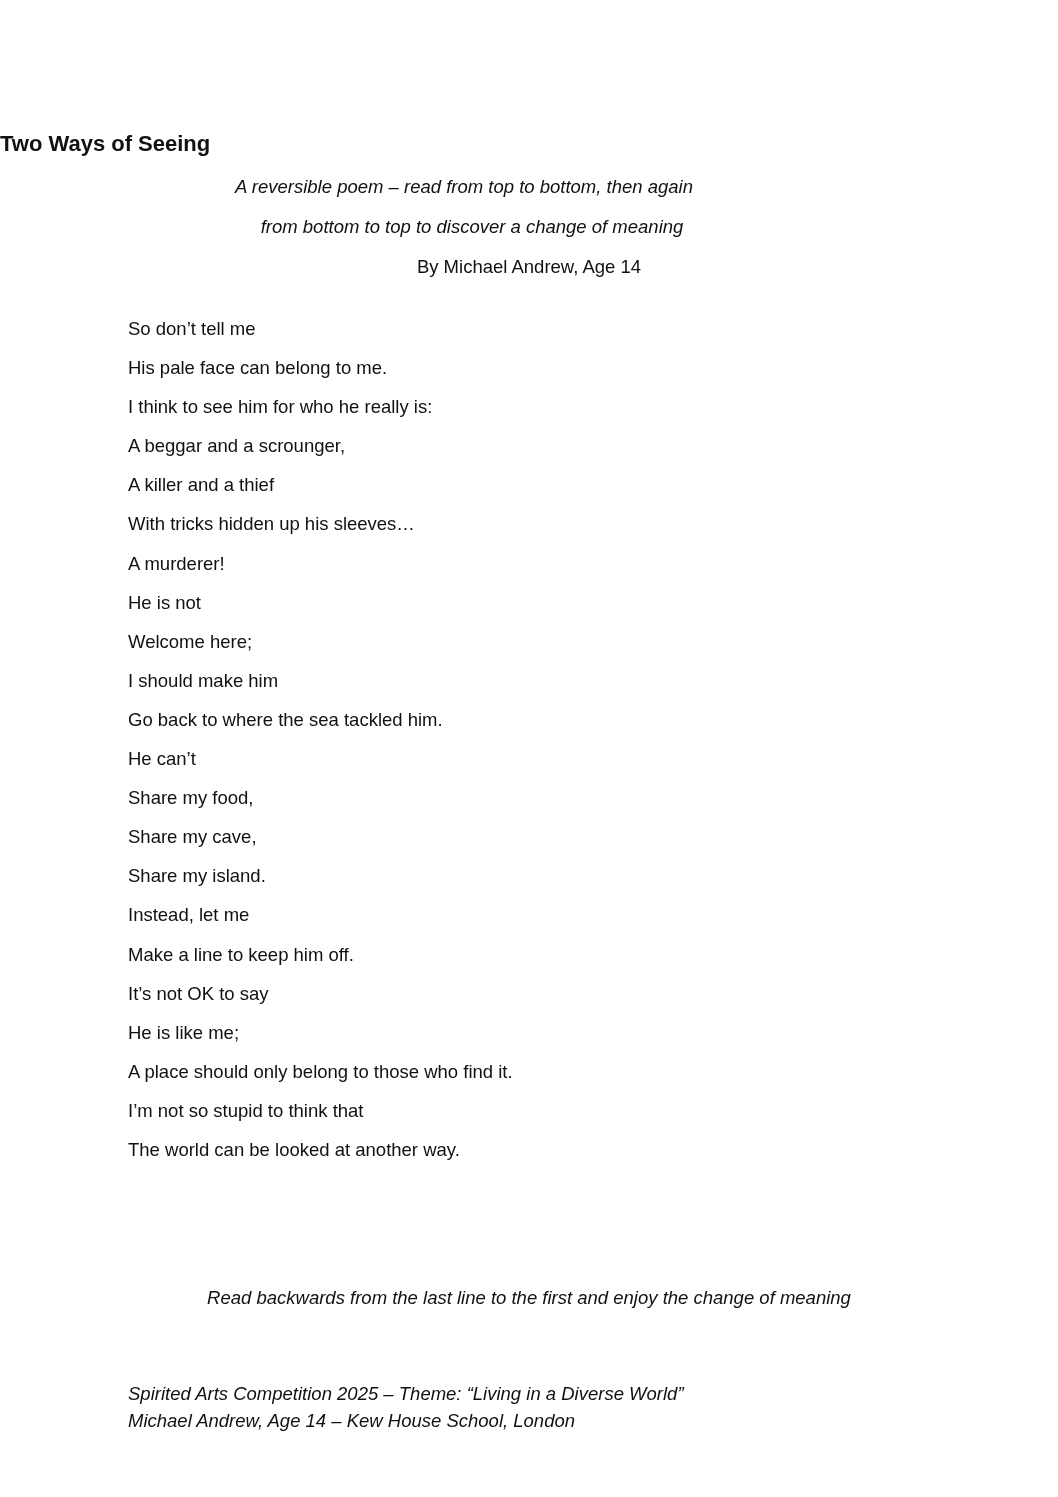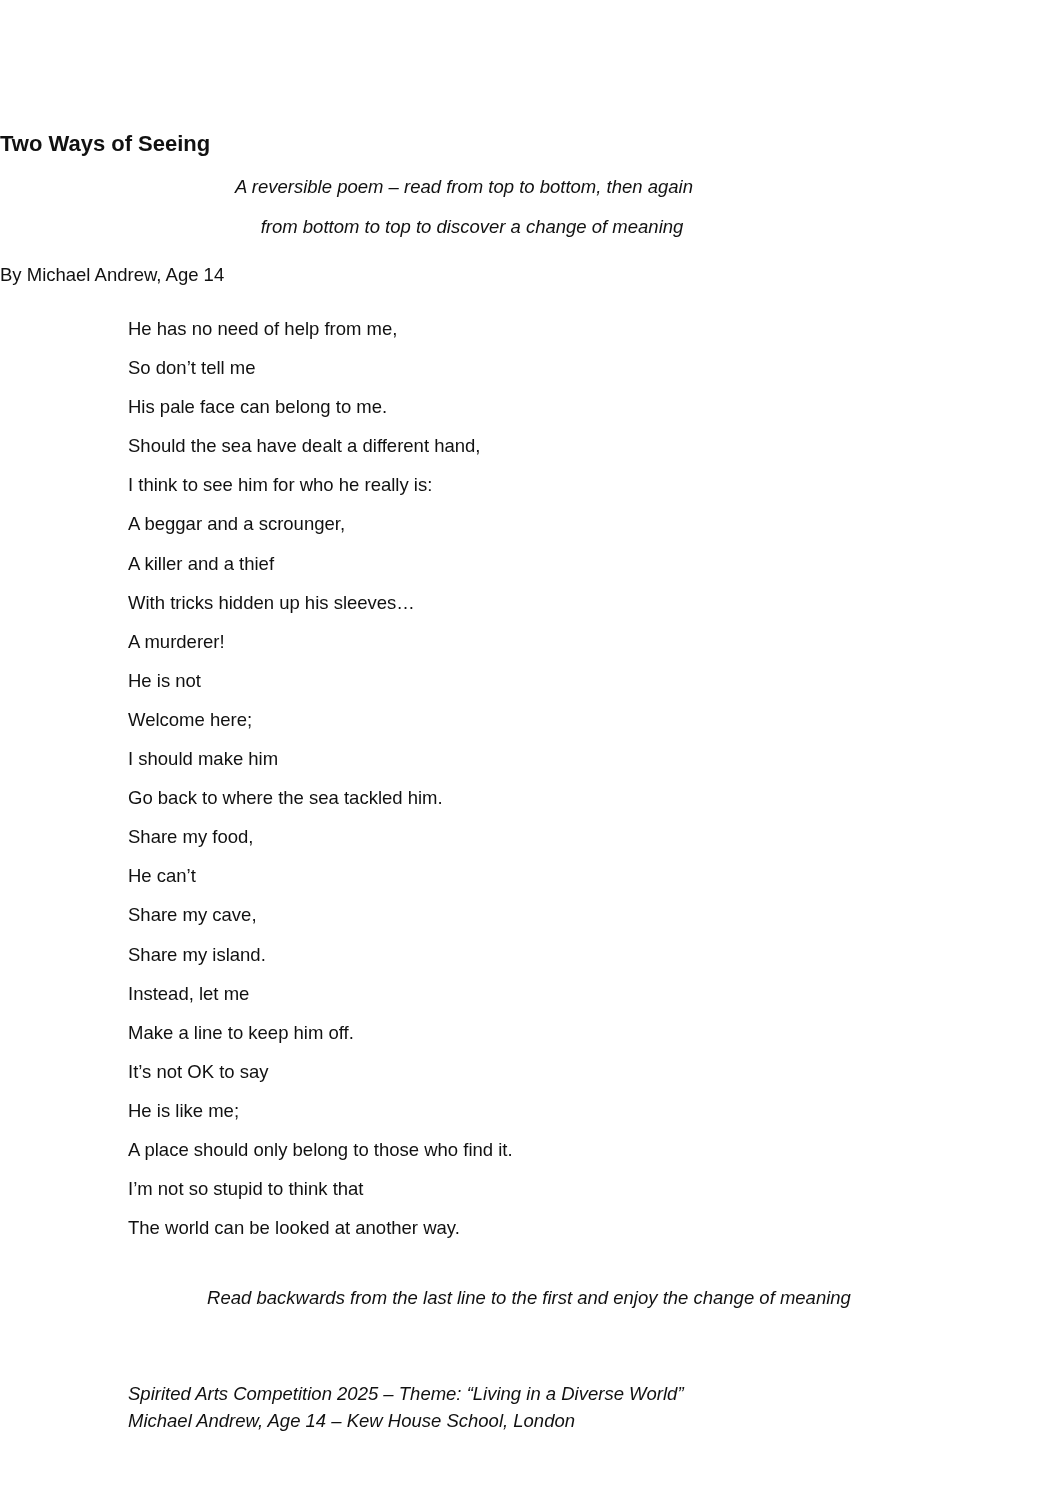--- a/index.html
+++ b/index.html
@@ -12,56 +12,54 @@
     position: absolute; left: 0; width: 1058px; top: 130px; text-align: left;
     font-weight: bold; font-size: 22px; line-height: 28px;
   }
   .subtitle {
     position: absolute; left: 0; width: 928px; text-align: center;
     font-style: italic; font-size: 18.5px; line-height: 24px;
   }
   .sub1 { top: 175px; }
   .sub2 { top: 215px; padding-left: 8px; }
   .byline {
-    position: absolute; left: 0; width: 1058px; top: 263px; text-align: left;
+    position: absolute; left: 0; width: 1058px; top: 255px; text-align: center;
     font-size: 18.5px; line-height: 24px;
   }
   .poem { position: absolute; left: 128px; top: 309px; margin: 0; padding: 0; list-style: none; }
   .poem li { font-size: 18.5px; line-height: 39.1px; height: 39.1px; white-space: nowrap; }
   .note {
     position: absolute; left: 0; width: 1058px; top: 1286px; text-align: center;
     font-style: italic; font-size: 18.5px; line-height: 24px;
   }
   .footer { position: absolute; left: 128px; top: 1381px; font-style: italic; font-size: 18.5px; line-height: 26.5px; }
 </style>
 </head>
 <body>
 
 <div class="page">
   <div class="title">Two Ways of Seeing</div>
   <div class="subtitle sub1">A reversible poem – read from top to bottom, then again</div>
   <div class="subtitle sub2">from bottom to top to discover a change of meaning</div>
   <div class="byline">By Michael Andrew, Age 14</div>
 
   <ul class="poem">
-    <li>He has no need of help from me,</li>
     <li>So don’t tell me</li>
     <li>His pale face can belong to me.</li>
-    <li>Should the sea have dealt a different hand,</li>
     <li>I think to see him for who he really is:</li>
     <li>A beggar and a scrounger,</li>
     <li>A killer and a thief</li>
     <li>With tricks hidden up his sleeves…</li>
     <li>A murderer!</li>
     <li>He is not</li>
     <li>Welcome here;</li>
     <li>I should make him</li>
     <li>Go back to where the sea tackled him.</li>
+    <li>He can’t</li>
     <li>Share my food,</li>
-    <li>He can’t</li>
     <li>Share my cave,</li>
     <li>Share my island.</li>
     <li>Instead, let me</li>
     <li>Make a line to keep him off.</li>
     <li>It’s not OK to say</li>
     <li>He is like me;</li>
     <li>A place should only belong to those who find it.</li>
     <li>I’m not so stupid to think that</li>
     <li>The world can be looked at another way.</li>
   </ul>

